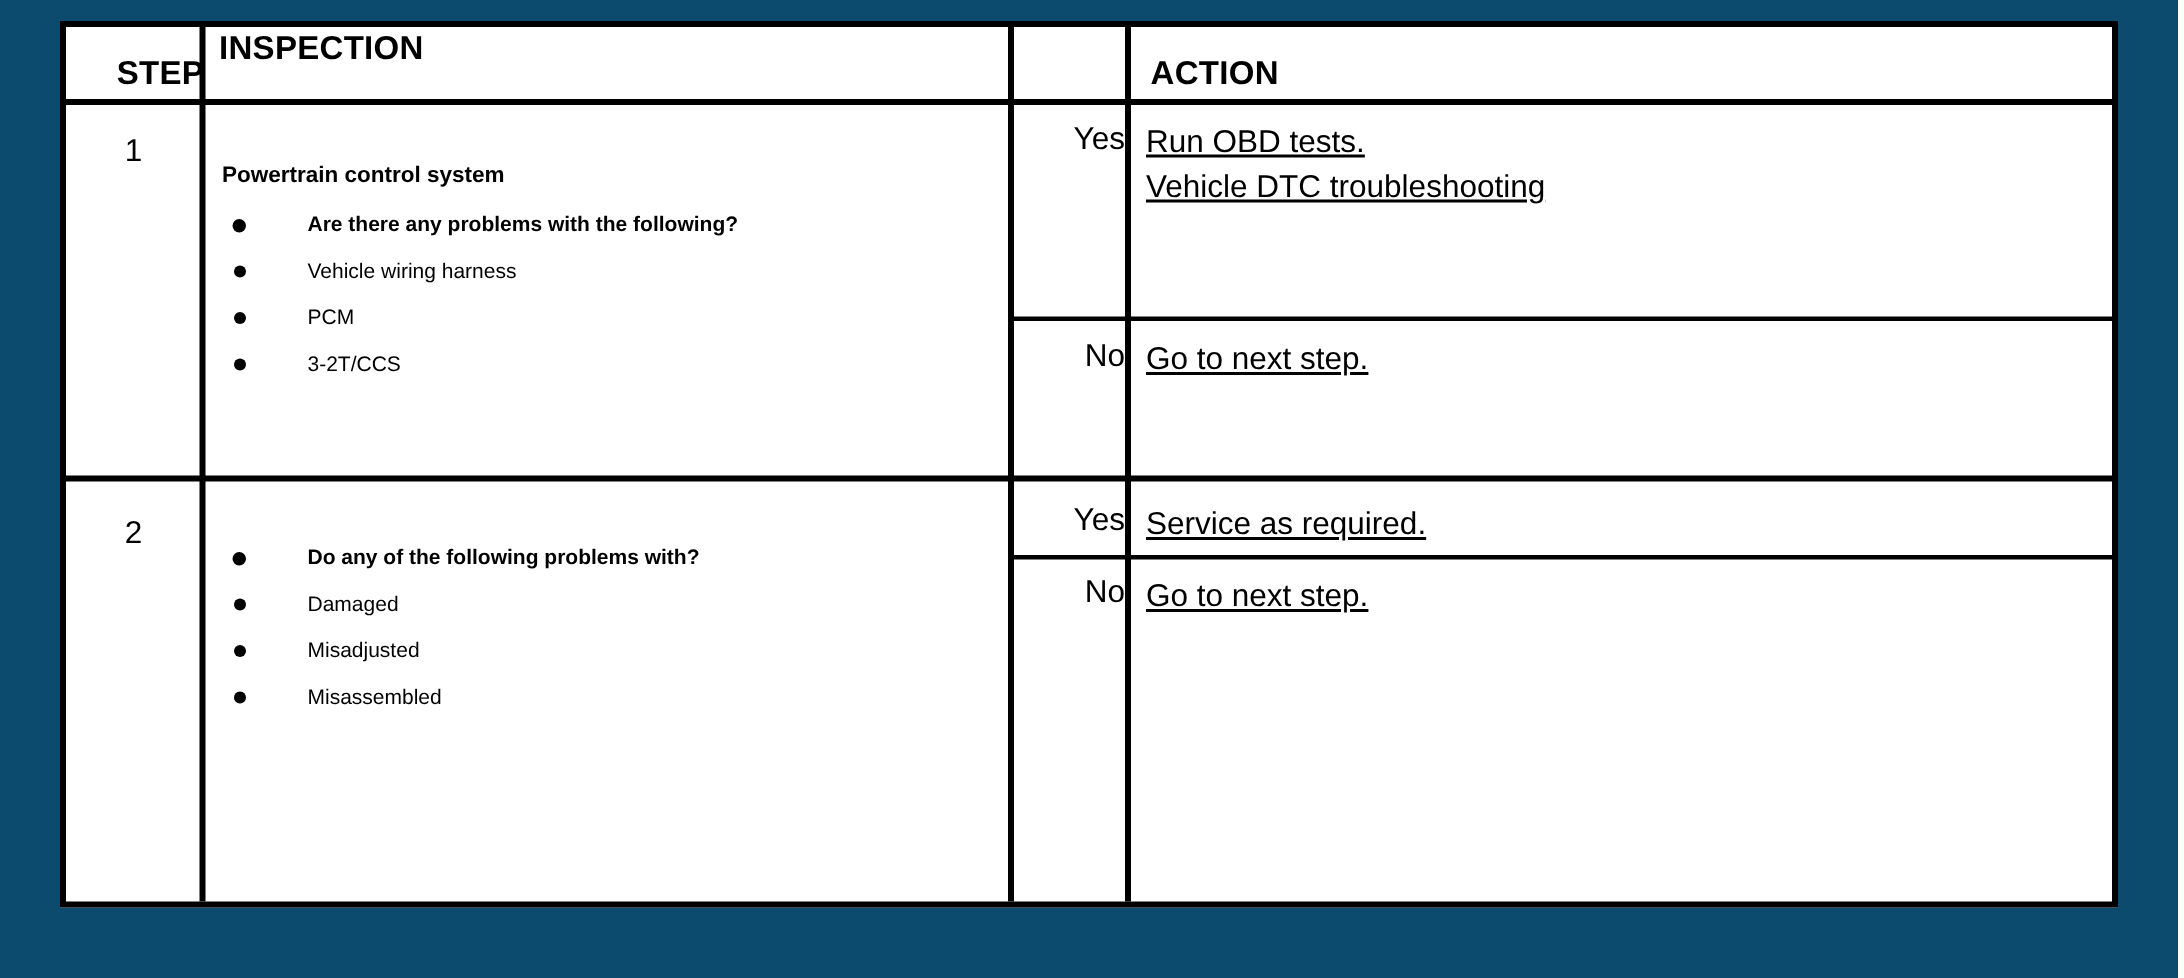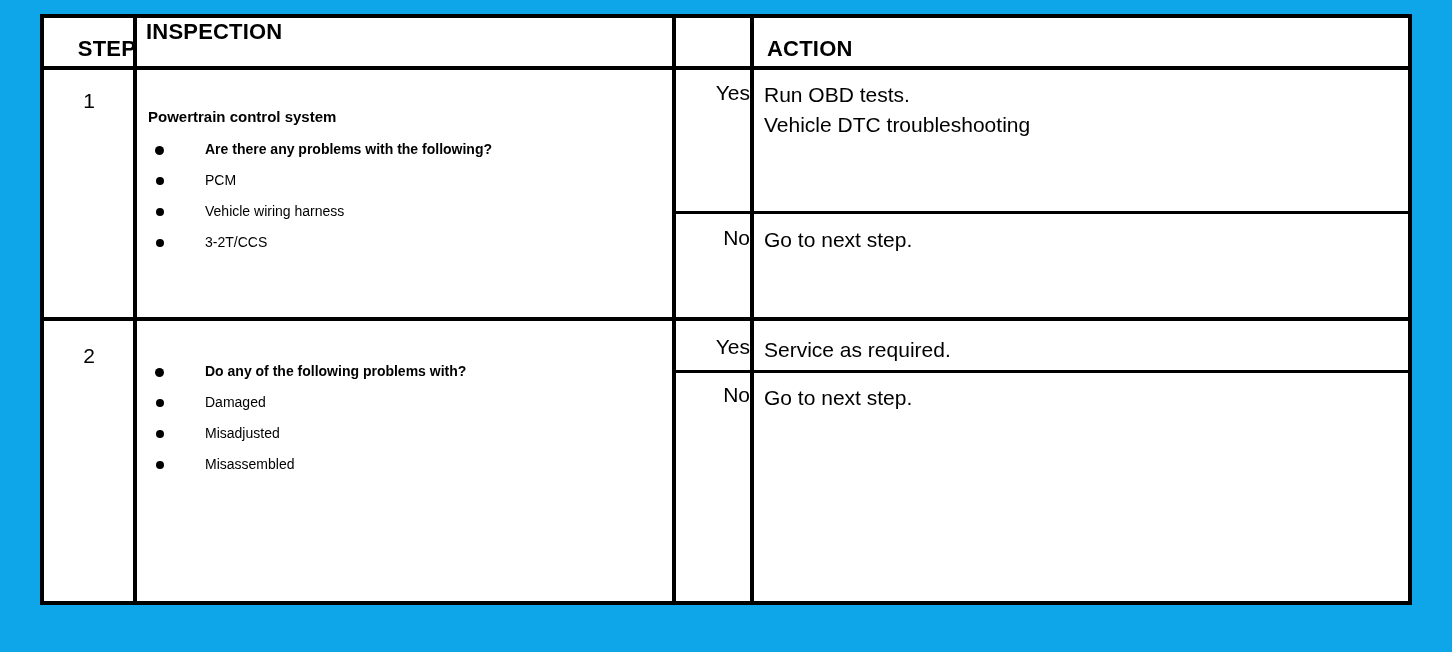--- a/index.html
+++ b/index.html
@@ -13,21 +13,21 @@
     height: 652px;
     font-family: "Liberation Sans", sans-serif;
     color: #000000;
     overflow: hidden;
   }
 
   .page {
     position: relative;
     width: 1452px;
     height: 652px;
-    background: #0ea5e9;
+    background: #0c4a6e;
   }
 
   
   .proc-table {
     position: absolute;
     left: 40px;
     top: 14px;
     width: 1372px;
     height: 591px;
     box-sizing: border-box;
@@ -151,21 +151,21 @@
     font-size: 21px;
     line-height: 21px;
   }
 
   
   .act {
     position: absolute;
     font-size: 21px;
     line-height: 30px;
   }
-  .act div { white-space: nowrap; }
+  .act div { white-space: nowrap; text-decoration: underline; }
 </style>
 </head>
 <body>
 
 <div class="page">
 
   <div class="proc-table">
 
     <div class="grid">
 
@@ -192,25 +192,25 @@
 
     <div class="insp insp-1">
       <div class="insp-title">Powertrain control system</div>
       <ul class="blist">
         <li class="bold">
           <span class="bullet"></span>
           <span>Are there any problems with the following?</span>
         </li>
         <li>
           <span class="bullet"></span>
+          <span>Vehicle wiring harness</span>
+        </li>
+        <li>
+          <span class="bullet"></span>
           <span>PCM</span>
-        </li>
-        <li>
-          <span class="bullet"></span>
-          <span>Vehicle wiring harness</span>
         </li>
         <li>
           <span class="bullet"></span>
           <span>3-2T/CCS</span>
         </li>
       </ul>
     </div>
 
     <div class="yn" style="left:632px; top:64px;">Yes</div>
     <div class="act" style="left:720px; top:62px;">

